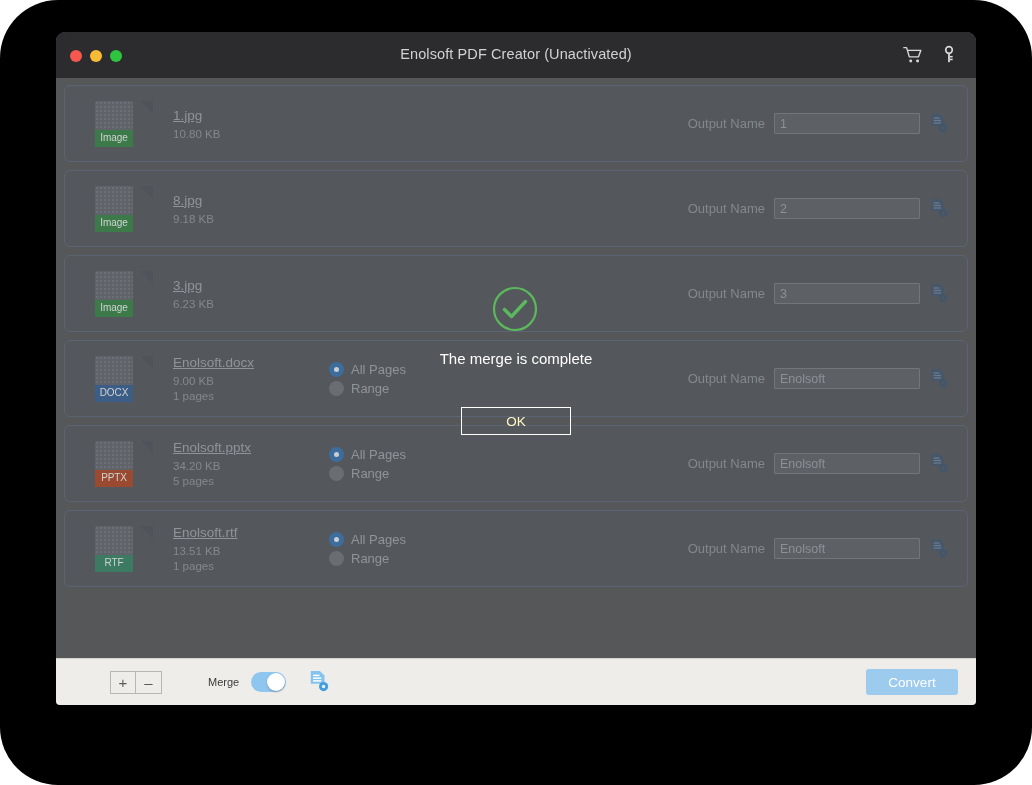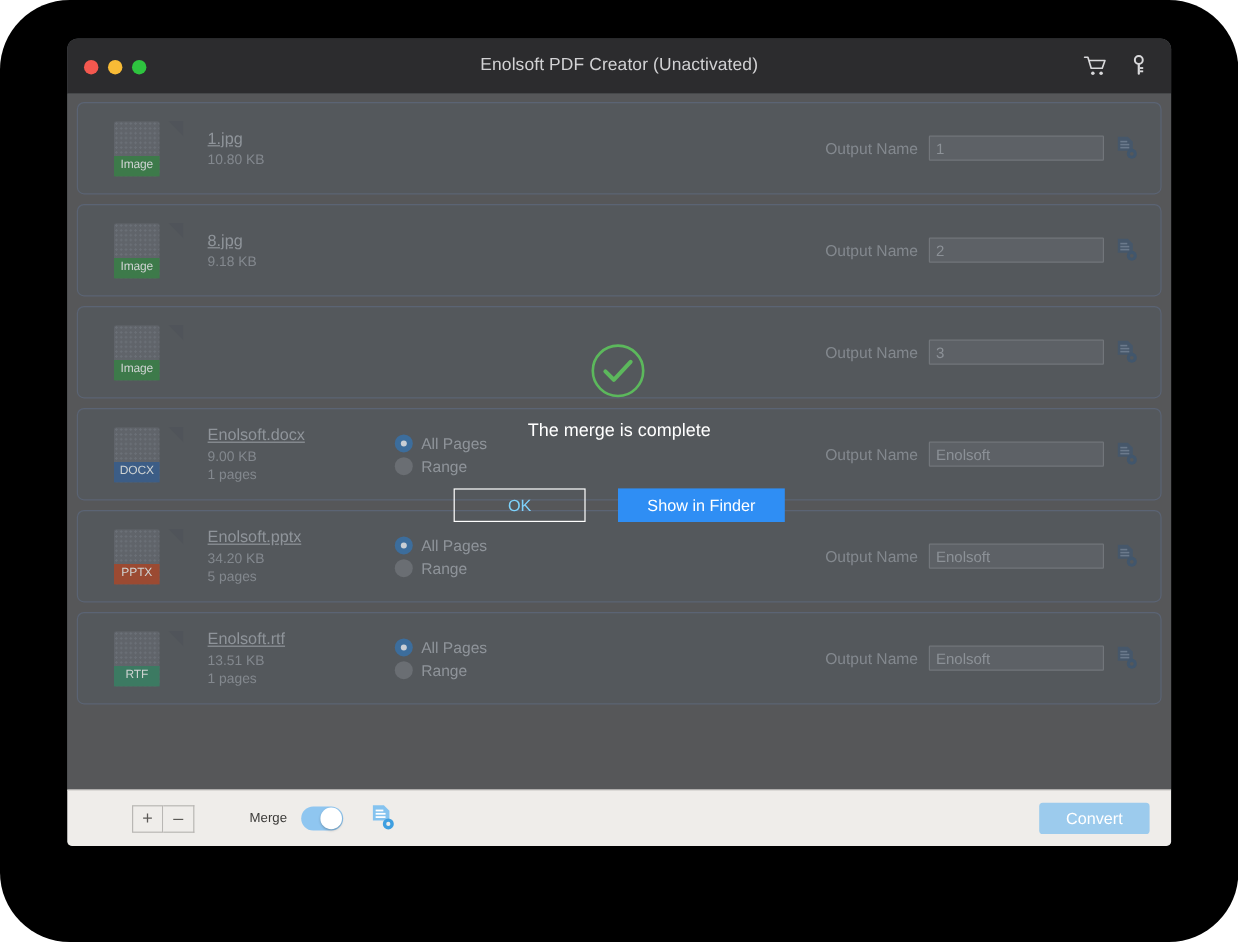--- a/index.html
+++ b/index.html
@@ -261,21 +261,21 @@
     left: 0; right: 0; top: 329px;
     display: flex;
     justify-content: center;
     gap: 27px;
     pointer-events: auto;
   }
   #ok-button {
     width: 110px; height: 28px;
     background: transparent;
     border: 1px solid #ffffff;
-    color: #7dd3fc;
+    color: #fef9c3;
     font-size: 13.5px;
     font-family: "Liberation Sans", sans-serif;
     cursor: pointer;
   }
   #show-finder-button {
     width: 139px; height: 28px;
     background: #2f8ef4;
     border: none;
     color: #ffffff;
     font-size: 13.5px;
@@ -362,20 +362,24 @@
             <circle cx="17" cy="18" r="1.9" fill="#54585c"></circle>
           </svg>
         </div>
       </div>
       <div class="file-row">
         <div class="ficon">
           <div class="page"></div>
           <div class="fold"></div>
           <div class="badge" style="background: rgb(61, 122, 74);">Image</div>
         </div>
+        <div class="finfo">
+          <div class="fname">3.jpg</div>
+          <div class="fsize">6.23 KB</div>
+        </div>
         <div class="franges"></div>
         <div class="foutput">
           <span class="out-label">Output Name</span>
           <input class="out-input" type="text" value="3" style="">
           <svg class="out-gear" viewBox="0 0 24 26">
             <path d="M3 1 h10 l5 5 v9 H3 Z" fill="#46576a"></path>
             <rect x="5.5" y="5" width="7" height="1.6" fill="#6b7a8c"></rect>
             <rect x="5.5" y="8" width="9" height="1.6" fill="#6b7a8c"></rect>
             <rect x="5.5" y="11" width="9" height="1.6" fill="#6b7a8c"></rect>
             <circle cx="17" cy="18" r="5" fill="#41566c"></circle>
@@ -514,17 +518,16 @@
   <div id="dialog">
     <svg id="dialog-check" viewBox="0 0 48 48">
       <circle cx="24" cy="24" r="21" fill="none" stroke="#5cb85c" stroke-width="2.2"></circle>
       <path d="M13.5 24.5 L20.5 31.5 L34.5 16.5" fill="none" stroke="#5cb85c" stroke-width="3.4" stroke-linecap="round" stroke-linejoin="round"></path>
     </svg>
 
     <div id="dialog-msg">The merge is complete</div>
 
     <div id="dialog-buttons">
       <button id="ok-button">OK</button>
-      <button id="show-finder-button">Show in Finder</button>
     </div>
   </div>
 
 </div>
 
 </body></html>

